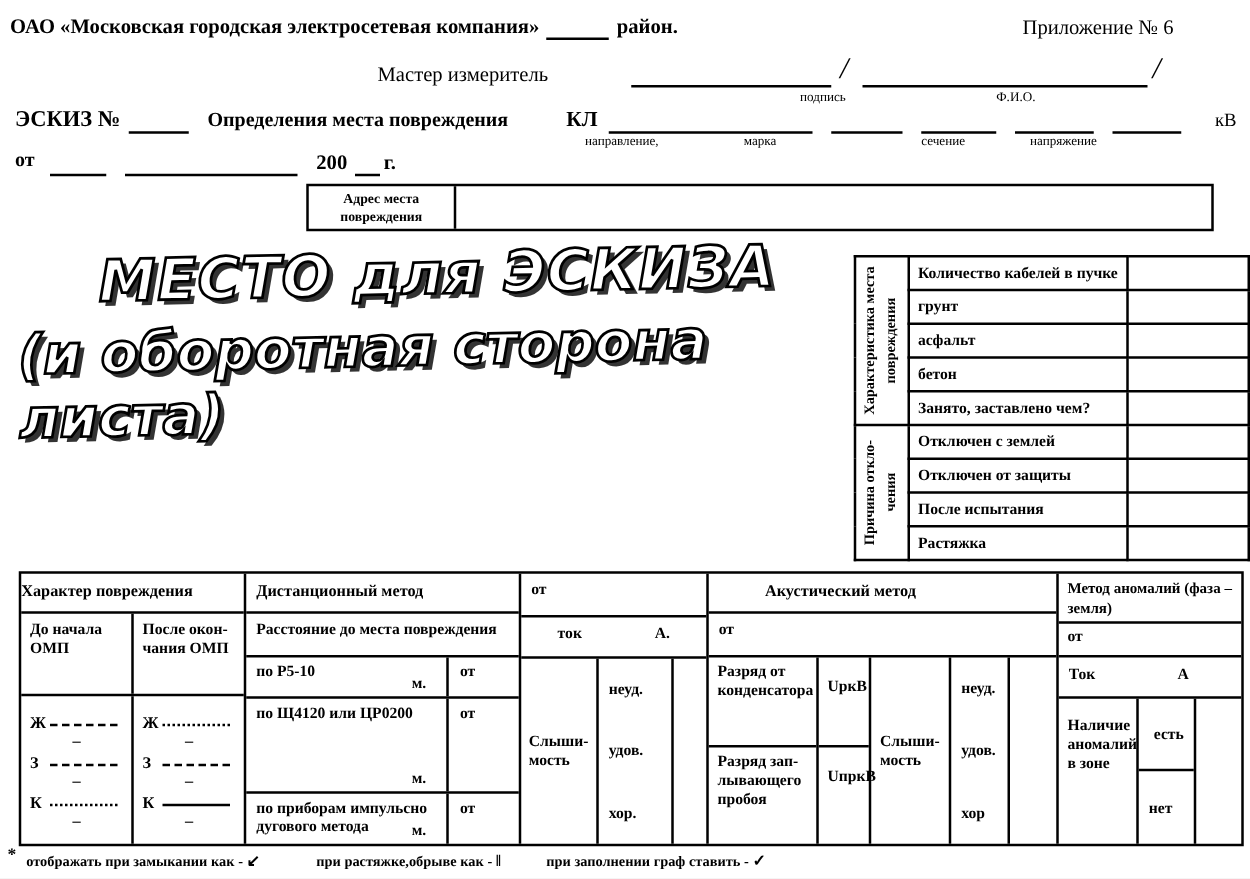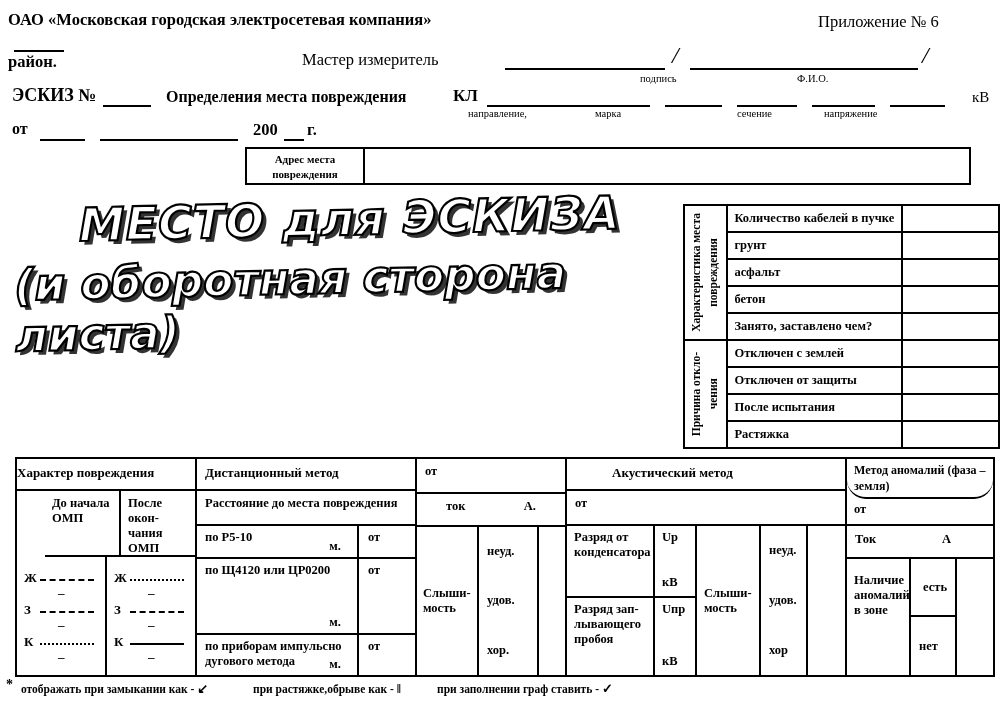--- a/index.html
+++ b/index.html
@@ -8,21 +8,21 @@
     font-family:"Liberation Serif",serif;overflow:hidden;
   }
   .abs{position:absolute;}
   .b{font-weight:bold;}
   .blankline{border-bottom:2px solid #000;height:20px;display:inline-block;}
   .ul{position:absolute;border-bottom:2px solid #000;height:20px;}
   .small{font-size:10.5px;}
   .slash{font-size:24px;font-style:italic;}
 
   
-  .company-row{left:8px;top:10px;font-size:16.5px;display:flex;align-items:flex-start;flex-direction:column;}
+  .company-row{left:8px;top:10px;font-size:16.5px;display:flex;align-items:center;}
   .appendix{left:818px;top:12px;font-size:16.5px;}
 
   
   .addr-box{left:245px;top:147px;width:726px;height:38px;border:2px solid #000;display:flex;box-sizing:border-box;}
   .addr-label{width:118px;border-right:2px solid #000;font-size:11px;font-weight:bold;text-align:center;
               white-space:pre-line;padding-top:3px;line-height:1.35;box-sizing:border-box;}
   .addr-field{flex:1;}
 
   
   .sketch{left:10px;top:192px;width:660px;transform:rotate(-1.3deg);
@@ -48,21 +48,21 @@
   .mgroup{border-right:2px solid #000;display:flex;flex-direction:column;}
   .mgroup:last-child{border-right:none;}
   .mtitle{height:32px;border-bottom:2px solid #000;font-size:13px;padding:6px 6px 0 8px;}
   .c{padding-left:0;}
   .subrow{height:35px;border-bottom:2px solid #000;padding:5px 8px 0 8px;}
   .smallrow{height:33px;border-bottom:2px solid #000;display:flex;}
   .body{flex:1;display:flex;}
   .bdr{border-right:2px solid #000;}
   
   .g1{width:180px;}
-  .g1 .sub{height:66px;border-bottom:2px solid #000;display:flex;margin-left:28px;}
+  .g1 .sub{height:66px;border-bottom:2px solid #000;display:flex;}
   .g1 .sub > div{flex:1;padding:5px 4px 0 7px;}
   .ph-col{flex:1;padding:12px 7px 0 7px;}
   .ph-row{display:flex;align-items:center;height:17px;}
   .ph-letter{font-size:13px;width:14px;}
   .ph-line{flex:1;height:1px;border-bottom:2px dashed #000;margin:4px 4px 0 2px;}
   .ph-line.dot{border-bottom-style:dotted;}
   .ph-line.sol{border-bottom-style:solid;}
   .ph-dash{height:15px;font-size:13px;padding-left:34px;line-height:13px;}
   
   .g2{width:220px;}
@@ -77,29 +77,29 @@
   .tokrow3 span{display:inline-block;}
   .slysh{width:62px;display:flex;align-items:center;padding-left:6px;}
   .levels{flex:1;display:flex;flex-direction:column;justify-content:space-around;padding-left:8px;}
   .g3 .blankcol{width:26px;}
   
   .g4{width:280px;}
   .g4 .colA{width:88px;display:flex;flex-direction:column;}
   .g4 .cellTop{height:72px;border-bottom:2px solid #000;padding:4px 5px 0 7px;}
   .g4 .cellBot{flex:1;padding:4px 5px 0 7px;}
   .g4 .colB{width:42px;display:flex;flex-direction:column;}
-  .g4 .colB > div{display:flex;flex-direction:column;justify-content:space-between;padding:4px 0 6px 7px;}
+  .g4 .colB > div{display:flex;flex-direction:row;padding:16px 0 6px 7px;}
   .g4 .colB .cellTop{height:72px;}
   .g4 .colB .cellBot{flex:1;}
   .g4 .colC{width:64px;display:flex;align-items:center;padding-left:7px;}
   .g4 .colD{width:48px;}
   .g4 .blankcol{flex:1;}
   
   .g5{flex:1;}
-  .g5 .mtitle{height:40px;font-size:12px;line-height:1.3;padding:4px 4px 0 7px;border-radius:19px;}
+  .g5 .mtitle{height:40px;font-size:12px;line-height:1.3;padding:4px 4px 0 7px;}
   .g5 .fromrow{height:27px;border-bottom:2px solid #000;padding:3px 0 0 7px;}
   .g5 .tokrow{height:33px;border-bottom:2px solid #000;display:flex;justify-content:space-between;
               padding:6px 42px 0 8px;}
   .g5 .colA{width:64px;padding:14px 4px 0 7px;}
   .g5 .colB{width:46px;display:flex;flex-direction:column;}
   .g5 .yes{height:50%;border-bottom:2px solid #000;display:flex;align-items:center;padding-left:12px;}
   .g5 .no{flex:1;display:flex;align-items:center;padding-left:8px;}
   .g5 .blankcol{flex:1;}
 
   

